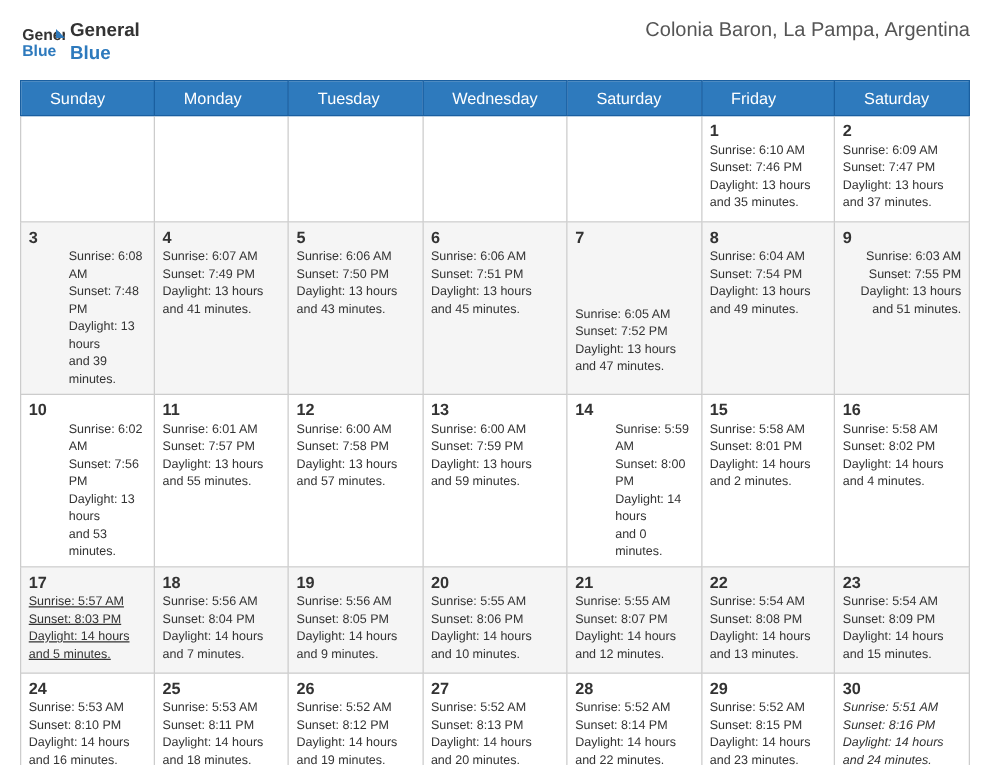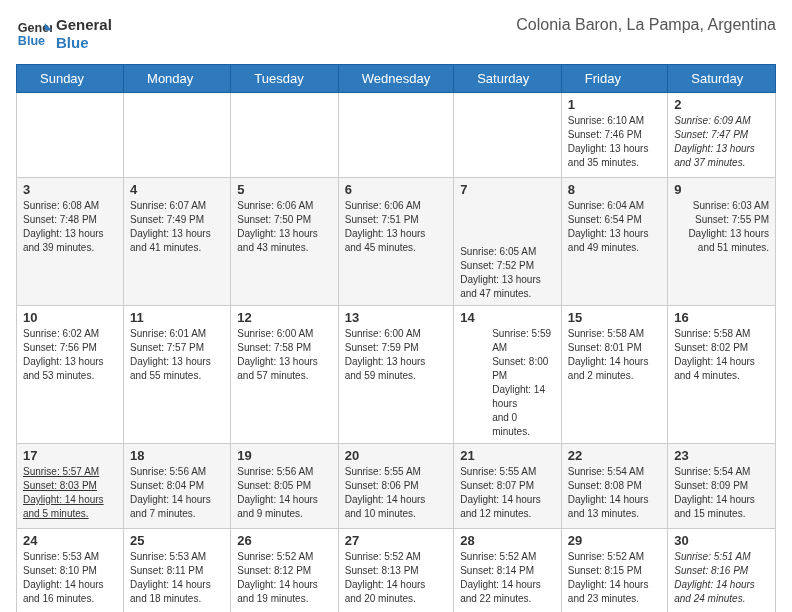--- a/index.html
+++ b/index.html
@@ -121,30 +121,30 @@
         <td class="empty-cell"></td>
         <td>
           <div class="day-number">1</div>
           <div class="day-info" style="white-space: pre-line;">Sunrise: 6:10 AM
 Sunset: 7:46 PM
 Daylight: 13 hours
 and 35 minutes.</div>
         </td>
         <td>
           <div class="day-number">2</div>
-          <div class="day-info" style="white-space: pre-line; font-style: italic;">Sunrise: 6:09 AM
+          <div class="day-info" style="white-space: pre-line;">Sunrise: 6:09 AM
 Sunset: 7:47 PM
 Daylight: 13 hours
 and 37 minutes.</div>
         </td>
       </tr>
       <tr>
         <td>
           <div class="day-number">3</div>
-          <div class="day-info" style="white-space: pre-line;">Sunrise: 6:08 AM
+          <div class="day-info" style="white-space: pre-line; margin-left: 32px;">Sunrise: 6:08 AM
 Sunset: 7:48 PM
 Daylight: 13 hours
 and 39 minutes.</div>
         </td>
         <td>
           <div class="day-number">4</div>
           <div class="day-info" style="white-space: pre-line;">Sunrise: 6:07 AM
 Sunset: 7:49 PM
 Daylight: 13 hours
 and 41 minutes.</div>
@@ -166,36 +166,36 @@
         <td>
           <div class="day-number">7</div>
           <div class="day-info" style="white-space: pre-line; margin-top: 48px;">Sunrise: 6:05 AM
 Sunset: 7:52 PM
 Daylight: 13 hours
 and 47 minutes.</div>
         </td>
         <td>
           <div class="day-number">8</div>
           <div class="day-info" style="white-space: pre-line;">Sunrise: 6:04 AM
-Sunset: 6:54 PM
+Sunset: 7:54 PM
 Daylight: 13 hours
 and 49 minutes.</div>
         </td>
         <td>
           <div class="day-number">9</div>
           <div class="day-info" style="white-space: pre-line; text-align: right;">Sunrise: 6:03 AM
 Sunset: 7:55 PM
 Daylight: 13 hours
 and 51 minutes.</div>
         </td>
       </tr>
       <tr>
         <td>
           <div class="day-number">10</div>
-          <div class="day-info" style="white-space: pre-line;">Sunrise: 6:02 AM
+          <div class="day-info" style="white-space: pre-line; margin-left: 32px;">Sunrise: 6:02 AM
 Sunset: 7:56 PM
 Daylight: 13 hours
 and 53 minutes.</div>
         </td>
         <td>
           <div class="day-number">11</div>
           <div class="day-info" style="white-space: pre-line;">Sunrise: 6:01 AM
 Sunset: 7:57 PM
 Daylight: 13 hours
 and 55 minutes.</div>

